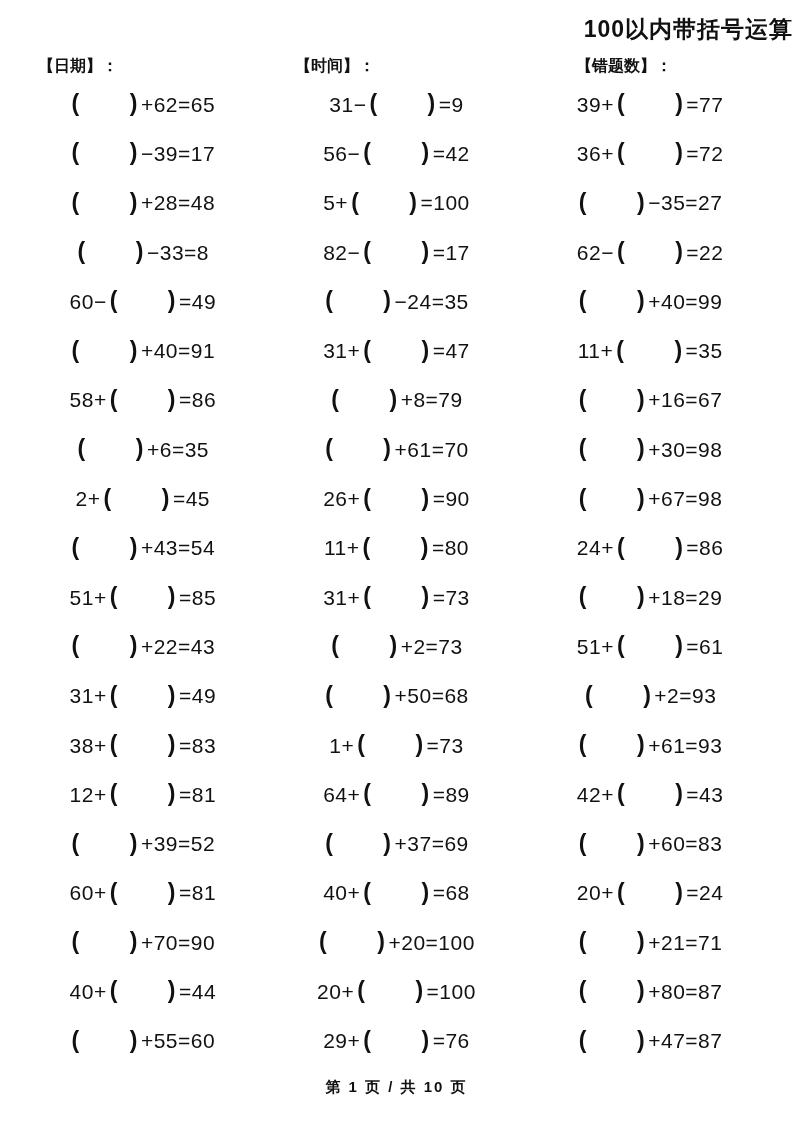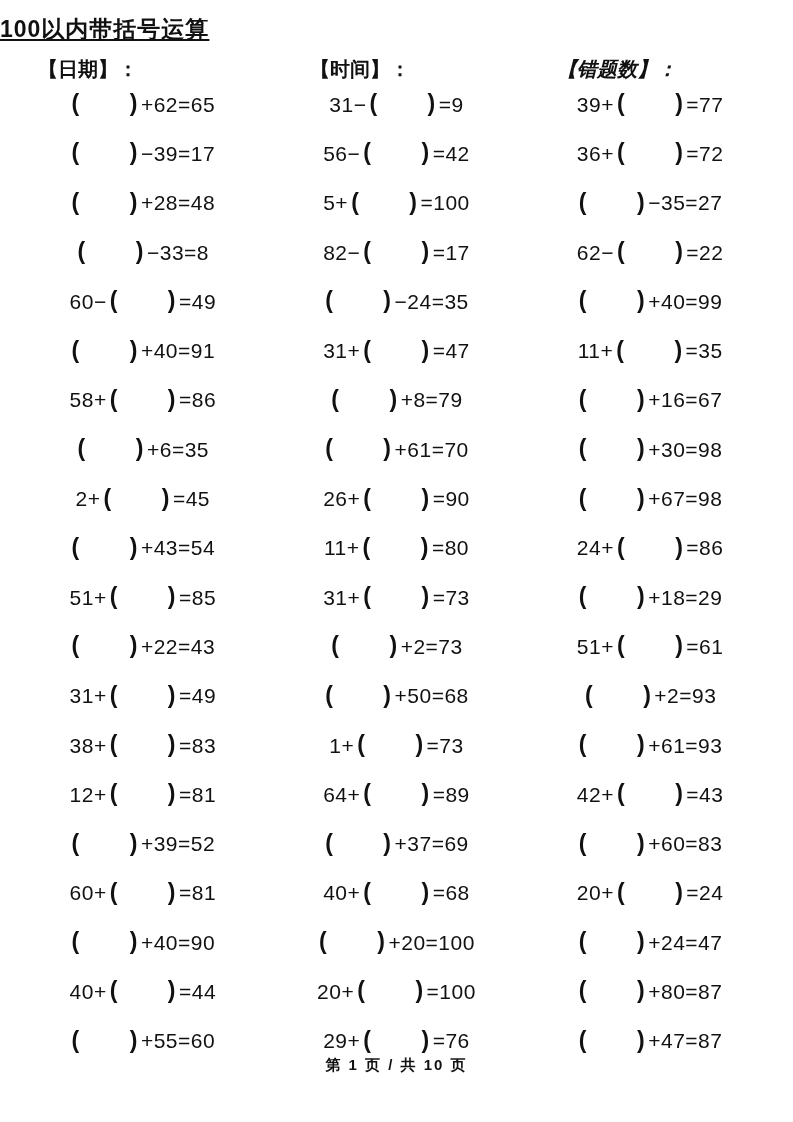--- a/index.html
+++ b/index.html
@@ -7,40 +7,39 @@
     width: 793px; height: 1122px;
     background: #ffffff;
     color: #111;
     font-family: "Liberation Sans", sans-serif;
     position: relative;
     overflow: hidden;
   }
   .page-title {
     position: absolute;
     top: 14px; left: 0; width: 100%;
-    text-align: left;
+    text-align: right;
     font-size: 23px;
     font-weight: bold;
     letter-spacing: 1px;
-    text-decoration: underline;
   }
   .header-bar {
     position: absolute;
     top: 56px; left: 0; right: 0; height: 26px;
   }
   .header-label {
     position: absolute;
     top: 0;
-    font-size: 20px;
+    font-size: 16px;
     font-weight: bold;
     white-space: nowrap;
   }
   .hl-date   { left: 38px; }
-  .hl-time   { left: 310px; }
-  .hl-errors { left: 557px; font-style: italic; }
+  .hl-time   { left: 295px; }
+  .hl-errors { left: 576px; }
 
   .problems-grid {
     position: absolute;
     top: 80px; left: 16px;
     width: 761px;
     display: grid;
     grid-template-columns: repeat(3, 1fr);
     grid-auto-rows: 49.3px;
   }
   .eq-cell {
@@ -60,21 +59,21 @@
   }
   .eq-cell .gap {
     display: inline-block;
     width: 46px;
     height: 1px;
   }
   .eq-cell .t { padding: 0 1px; }
 
   .page-footer {
     position: absolute;
-    top: 1056px; left: 0; width: 100%;
+    top: 1078px; left: 0; width: 100%;
     text-align: center;
     font-size: 15px;
     font-weight: bold;
     letter-spacing: 2px;
   }
 </style>
 </head>
 <body>
 
 <div class="page-title">100以内带括号运算</div>
@@ -416,33 +415,33 @@
       <span class="t">20+</span>
       <span class="paren">(</span>
       <span class="gap"></span>
       <span class="paren">)</span>
       <span class="t">=24</span>
     </div>
     <div class="eq-cell">
       <span class="paren">(</span>
       <span class="gap"></span>
       <span class="paren">)</span>
-      <span class="t">+40=90</span>
+      <span class="t">+70=90</span>
     </div>
     <div class="eq-cell">
       <span class="paren">(</span>
       <span class="gap"></span>
       <span class="paren">)</span>
       <span class="t">+20=100</span>
     </div>
     <div class="eq-cell">
       <span class="paren">(</span>
       <span class="gap"></span>
       <span class="paren">)</span>
-      <span class="t">+24=47</span>
+      <span class="t">+21=71</span>
     </div>
     <div class="eq-cell">
       <span class="t">40+</span>
       <span class="paren">(</span>
       <span class="gap"></span>
       <span class="paren">)</span>
       <span class="t">=44</span>
     </div>
     <div class="eq-cell">
       <span class="t">20+</span>

